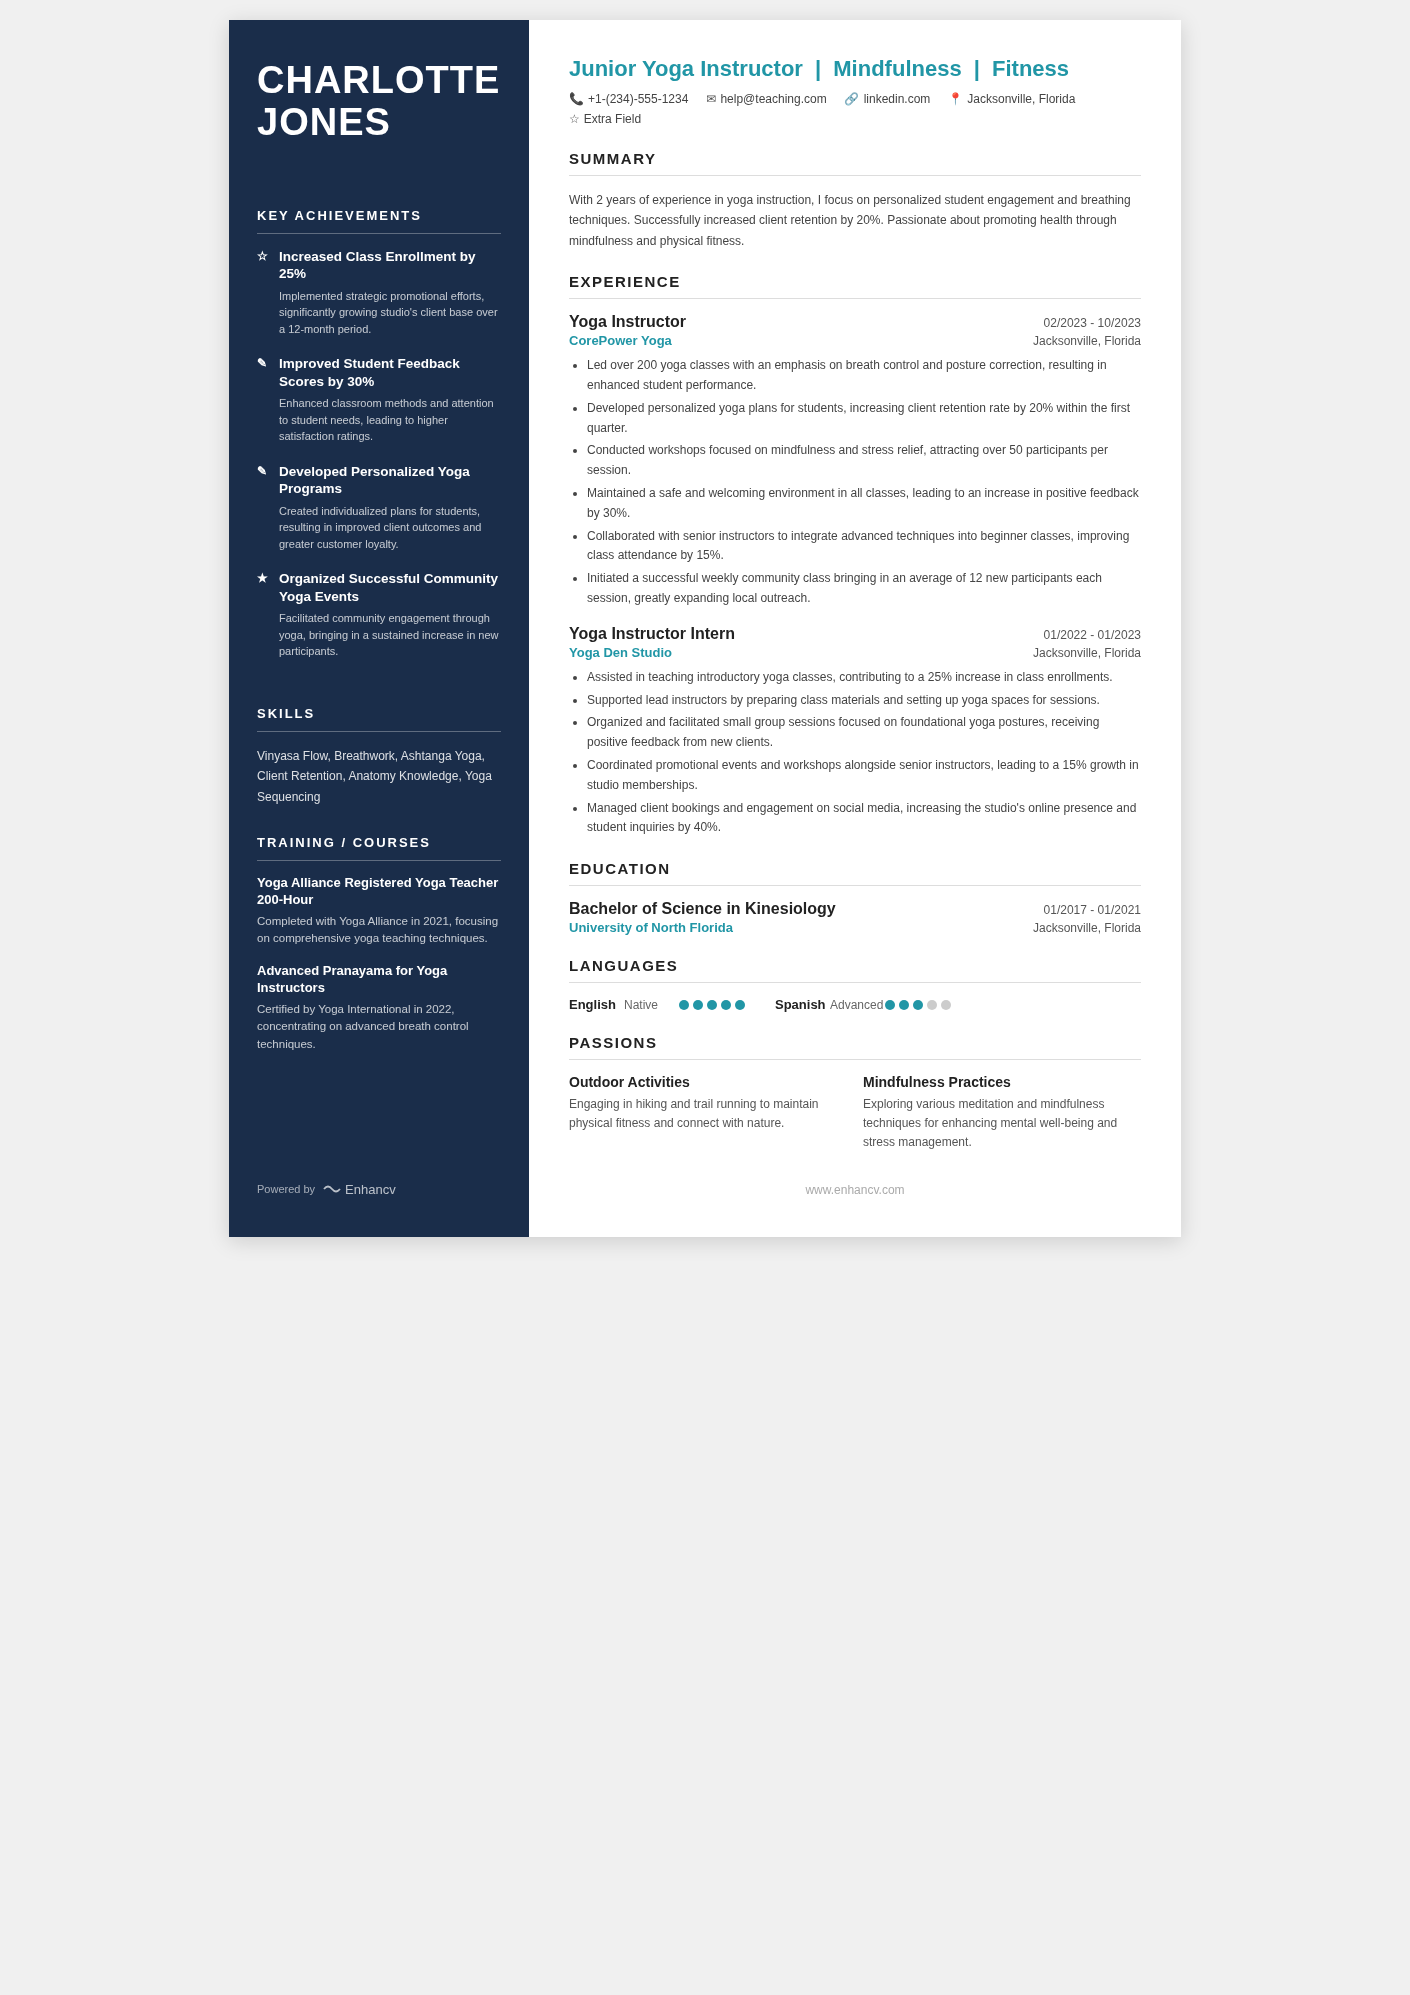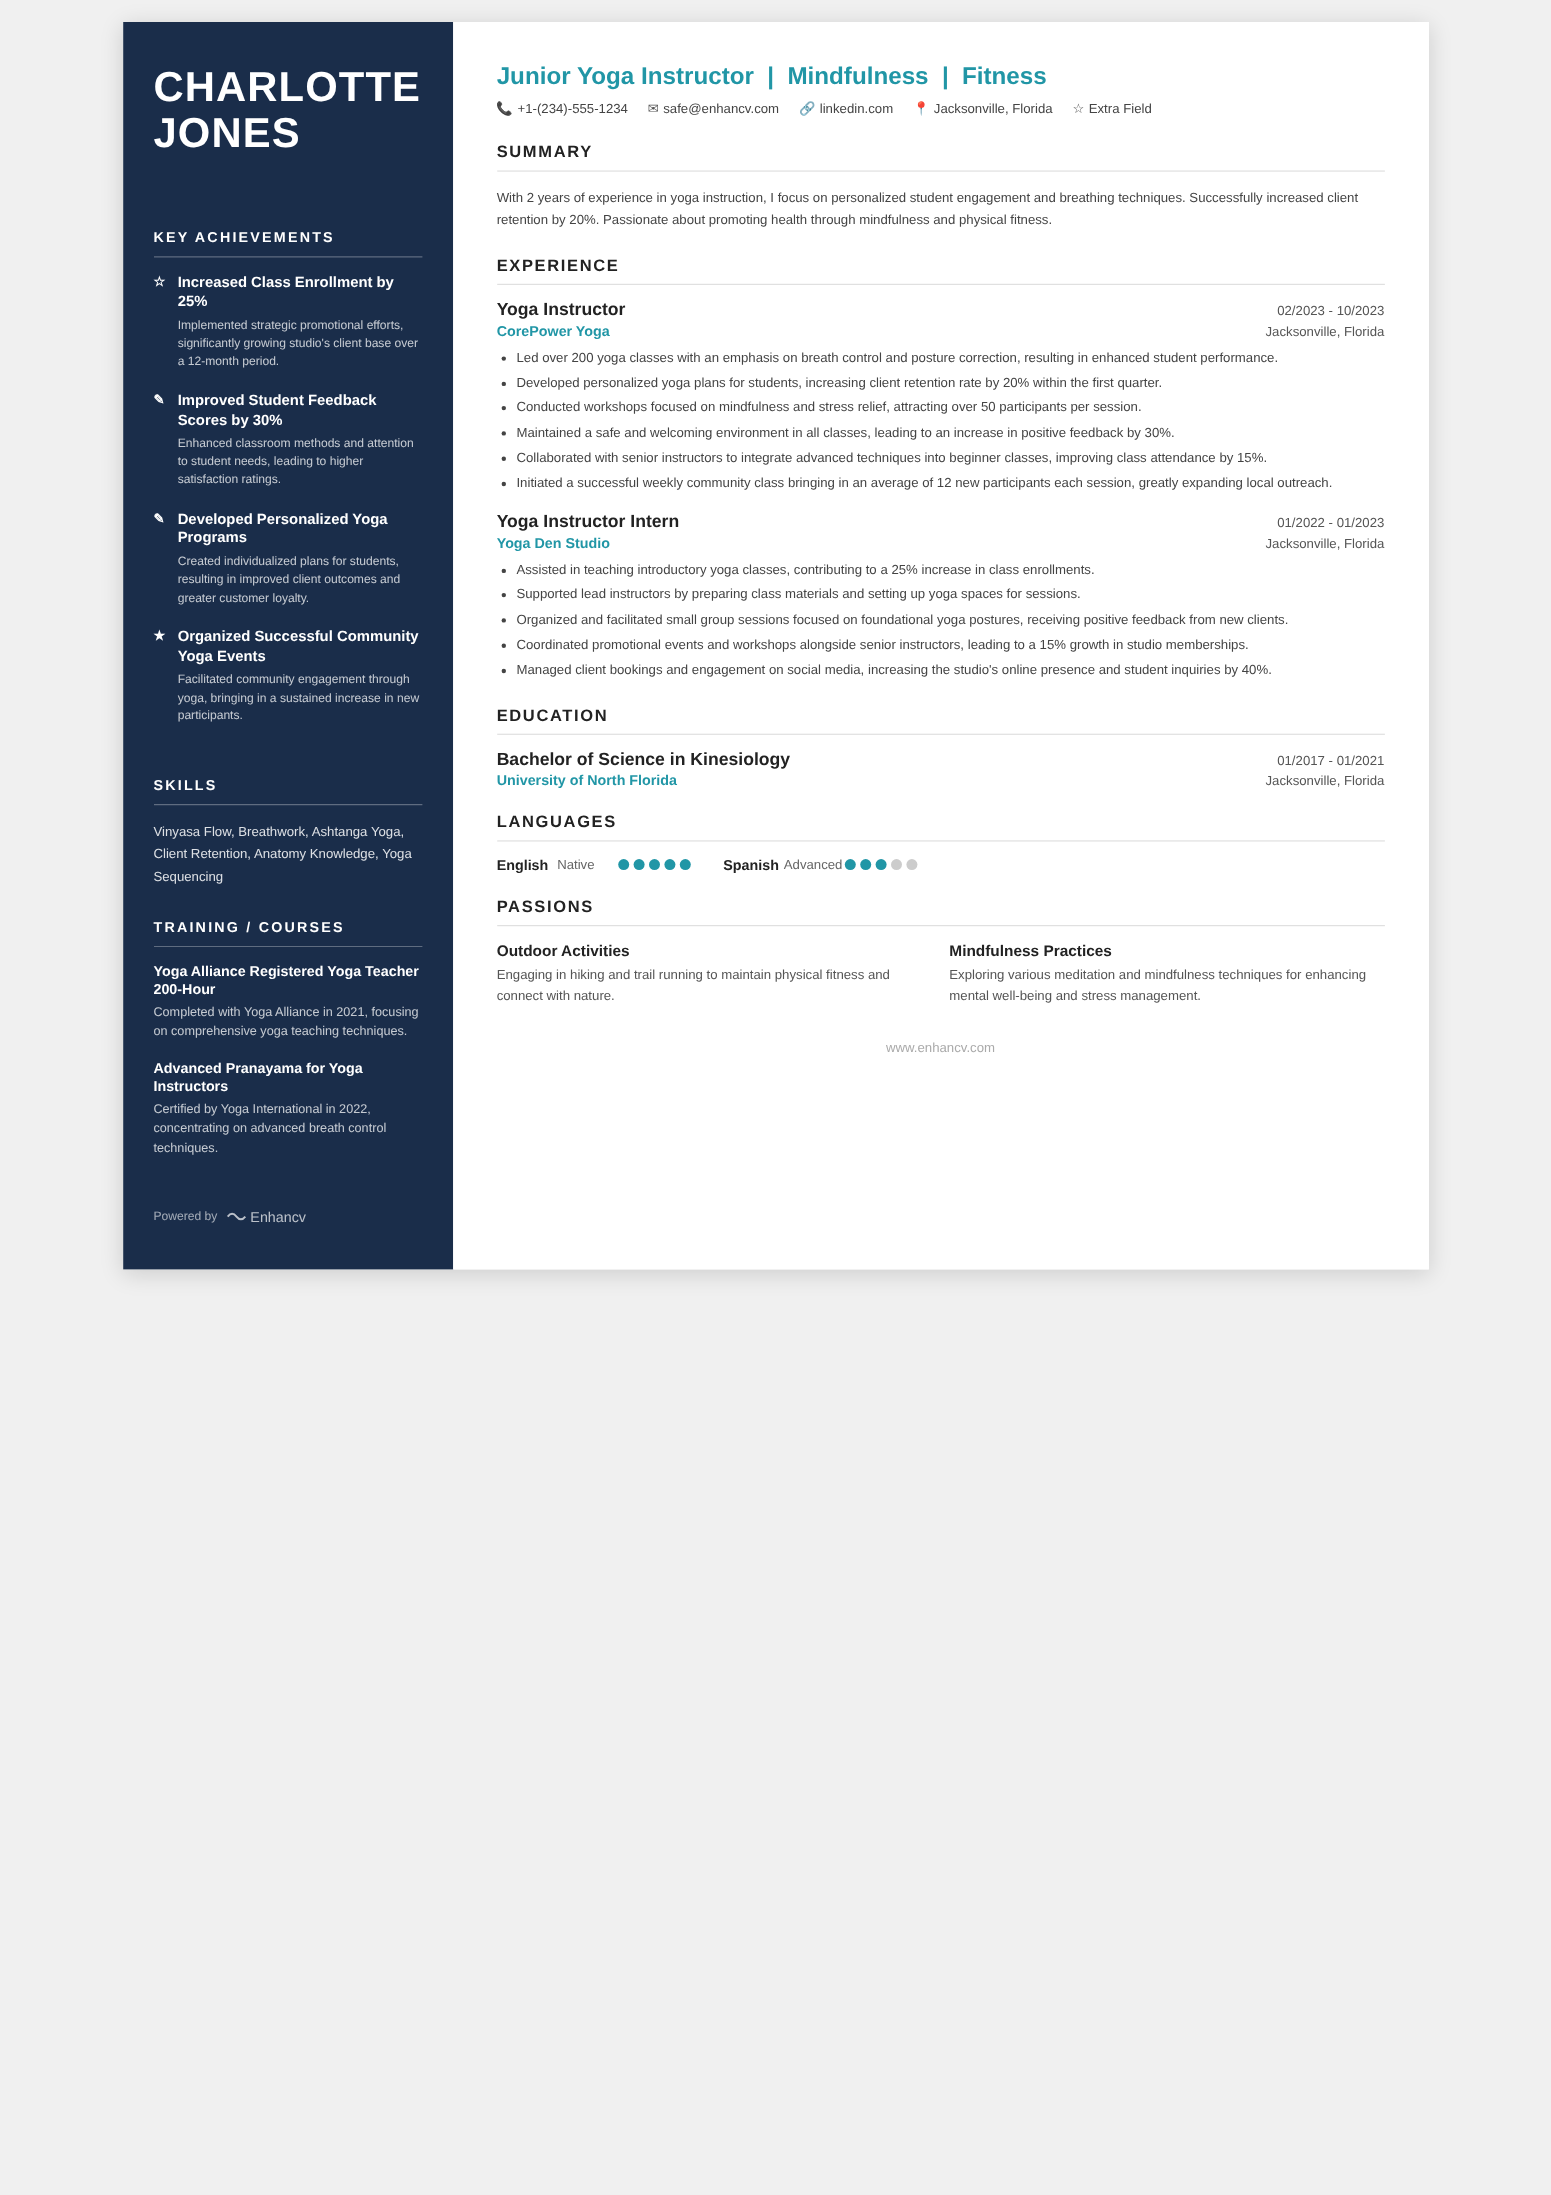--- a/index.html
+++ b/index.html
@@ -6,21 +6,21 @@
     body {
       font-family: 'Arial', sans-serif;
       background: #f0f0f0;
       display: flex;
       justify-content: center;
       align-items: flex-start;
       min-height: 100vh;
       padding: 20px;
     }
     .resume-container {
-      width: 1187px;
+      width: 952px;
       background: white;
       display: flex;
       flex-direction: row;
       box-shadow: 0 4px 20px rgba(0,0,0,0.15);
     }
     
     .sidebar {
       width: 300px;
       min-width: 300px;
       background: #1a2d4a;
@@ -397,21 +397,21 @@
         <span class="separator"> | </span>
         <span>Fitness</span>
       </div>
       <div class="contact-info">
         <div class="contact-item">
           <span class="contact-icon">📞</span>
           <span>+1-(234)-555-1234</span>
         </div>
         <div class="contact-item">
           <span class="contact-icon">✉</span>
-          <span>safe@enhancv.com</span>
+          <span>help@teaching.com</span>
         </div>
         <div class="contact-item">
           <span class="contact-icon">🔗</span>
           <span>linkedin.com</span>
         </div>
         <div class="contact-item">
           <span class="contact-icon">📍</span>
           <span>Jacksonville, Florida</span>
         </div>
         <div class="contact-item">

